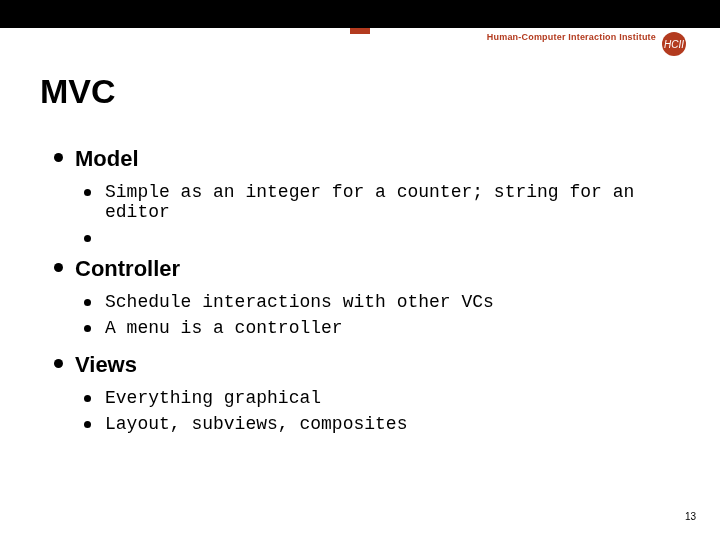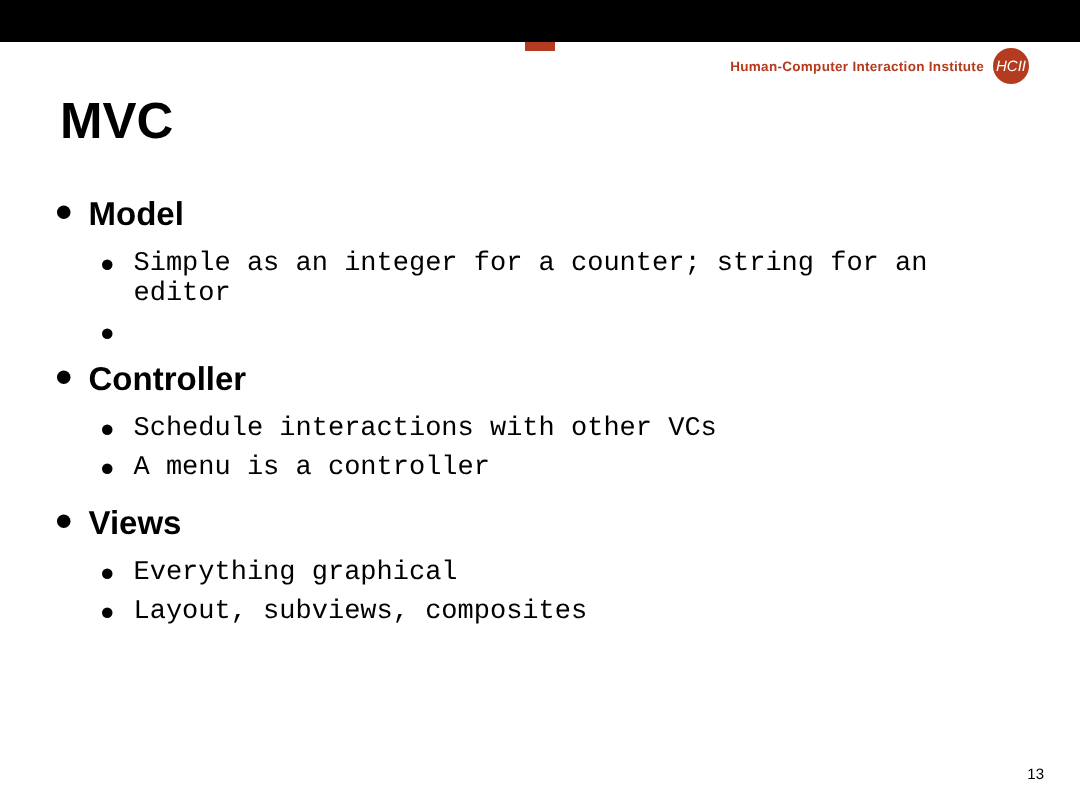--- a/index.html
+++ b/index.html
@@ -24,21 +24,21 @@
     left: 350px;
     width: 20px;
     height: 6px;
     background: #b33b1f;
   }
   .logo-area {
     position: absolute;
     top: 32px;
     right: 34px;
     display: flex;
-    align-items: center;
+    align-items: flex-start;
     gap: 6px;
   }
   .logo-text {
     font-size: 9px;
     color: #b33b1f;
     font-weight: bold;
     letter-spacing: 0.2px;
   }
   .logo-circle {
     width: 24px;
@@ -48,34 +48,34 @@
     color: #fff;
     font-size: 10px;
     display: flex;
     align-items: center;
     justify-content: center;
     font-weight: normal;
     font-style: italic;
   }
   .title {
     position: absolute;
-    top: 62px;
+    top: 72px;
     left: 40px;
     font-size: 34px;
     font-weight: bold;
   }
   .body {
     position: absolute;
     top: 130px;
     left: 38px;
     right: 38px;
   }
   ul.lvl1 {
     list-style: none;
-    margin: 0;
+    margin: 16px;
     padding: 0;
   }
   ul.lvl1 > li {
     margin-bottom: 14px;
   }
   .row1 {
     display: flex;
     align-items: flex-start;
     gap: 12px;
   }

